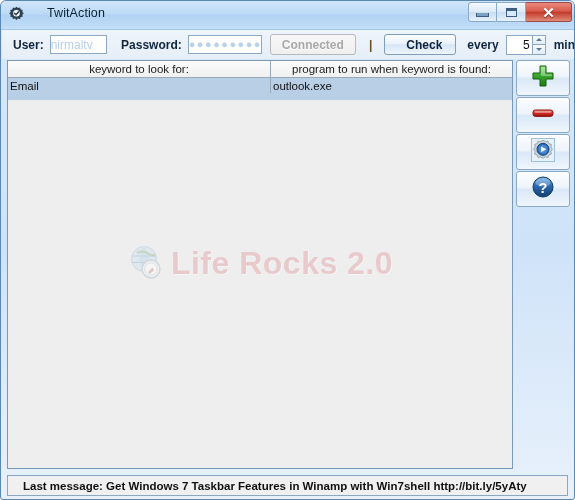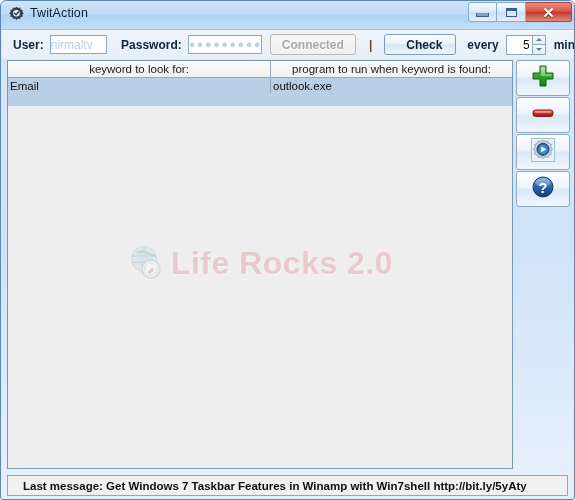--- a/index.html
+++ b/index.html
@@ -33,21 +33,21 @@
     border-bottom: 1px solid #a8c6e2;
     border-radius: 5px 5px 0 0;
   }
   #app-icon {
     position: absolute;
     left: 7px; top: 5px;
     width: 17px; height: 17px;
   }
   #title-text {
     position: absolute;
-    left: 29px; top: 5px;
+    left: 46px; top: 5px;
     font-size: 12.5px;
     color: #0b2135;
     letter-spacing: 0.1px;
   }
   .win-btns {
     position: absolute;
     right: 4px; top: 1px;
     display: flex;
     height: 20px;
   }
@@ -241,21 +241,21 @@
     display: flex;
     align-items: center;
     justify-content: center;
     background: linear-gradient(to bottom, #fbfbfb 0%, #f0f0f0 100%);
   }
   .col-head.c1 { width: 263px; }
   .col-head.c2 { width: 241px; border-right: none; }
 
   .list-row {
     display: flex;
-    height: 28px;
+    height: 22px;
     background: #b9cfe6;
   }
   .cell {
     box-sizing: border-box;
     height: 15px;
     font-size: 11.5px;
     color: #101010;
     display: flex;
     align-items: center;
     padding-left: 2px;

